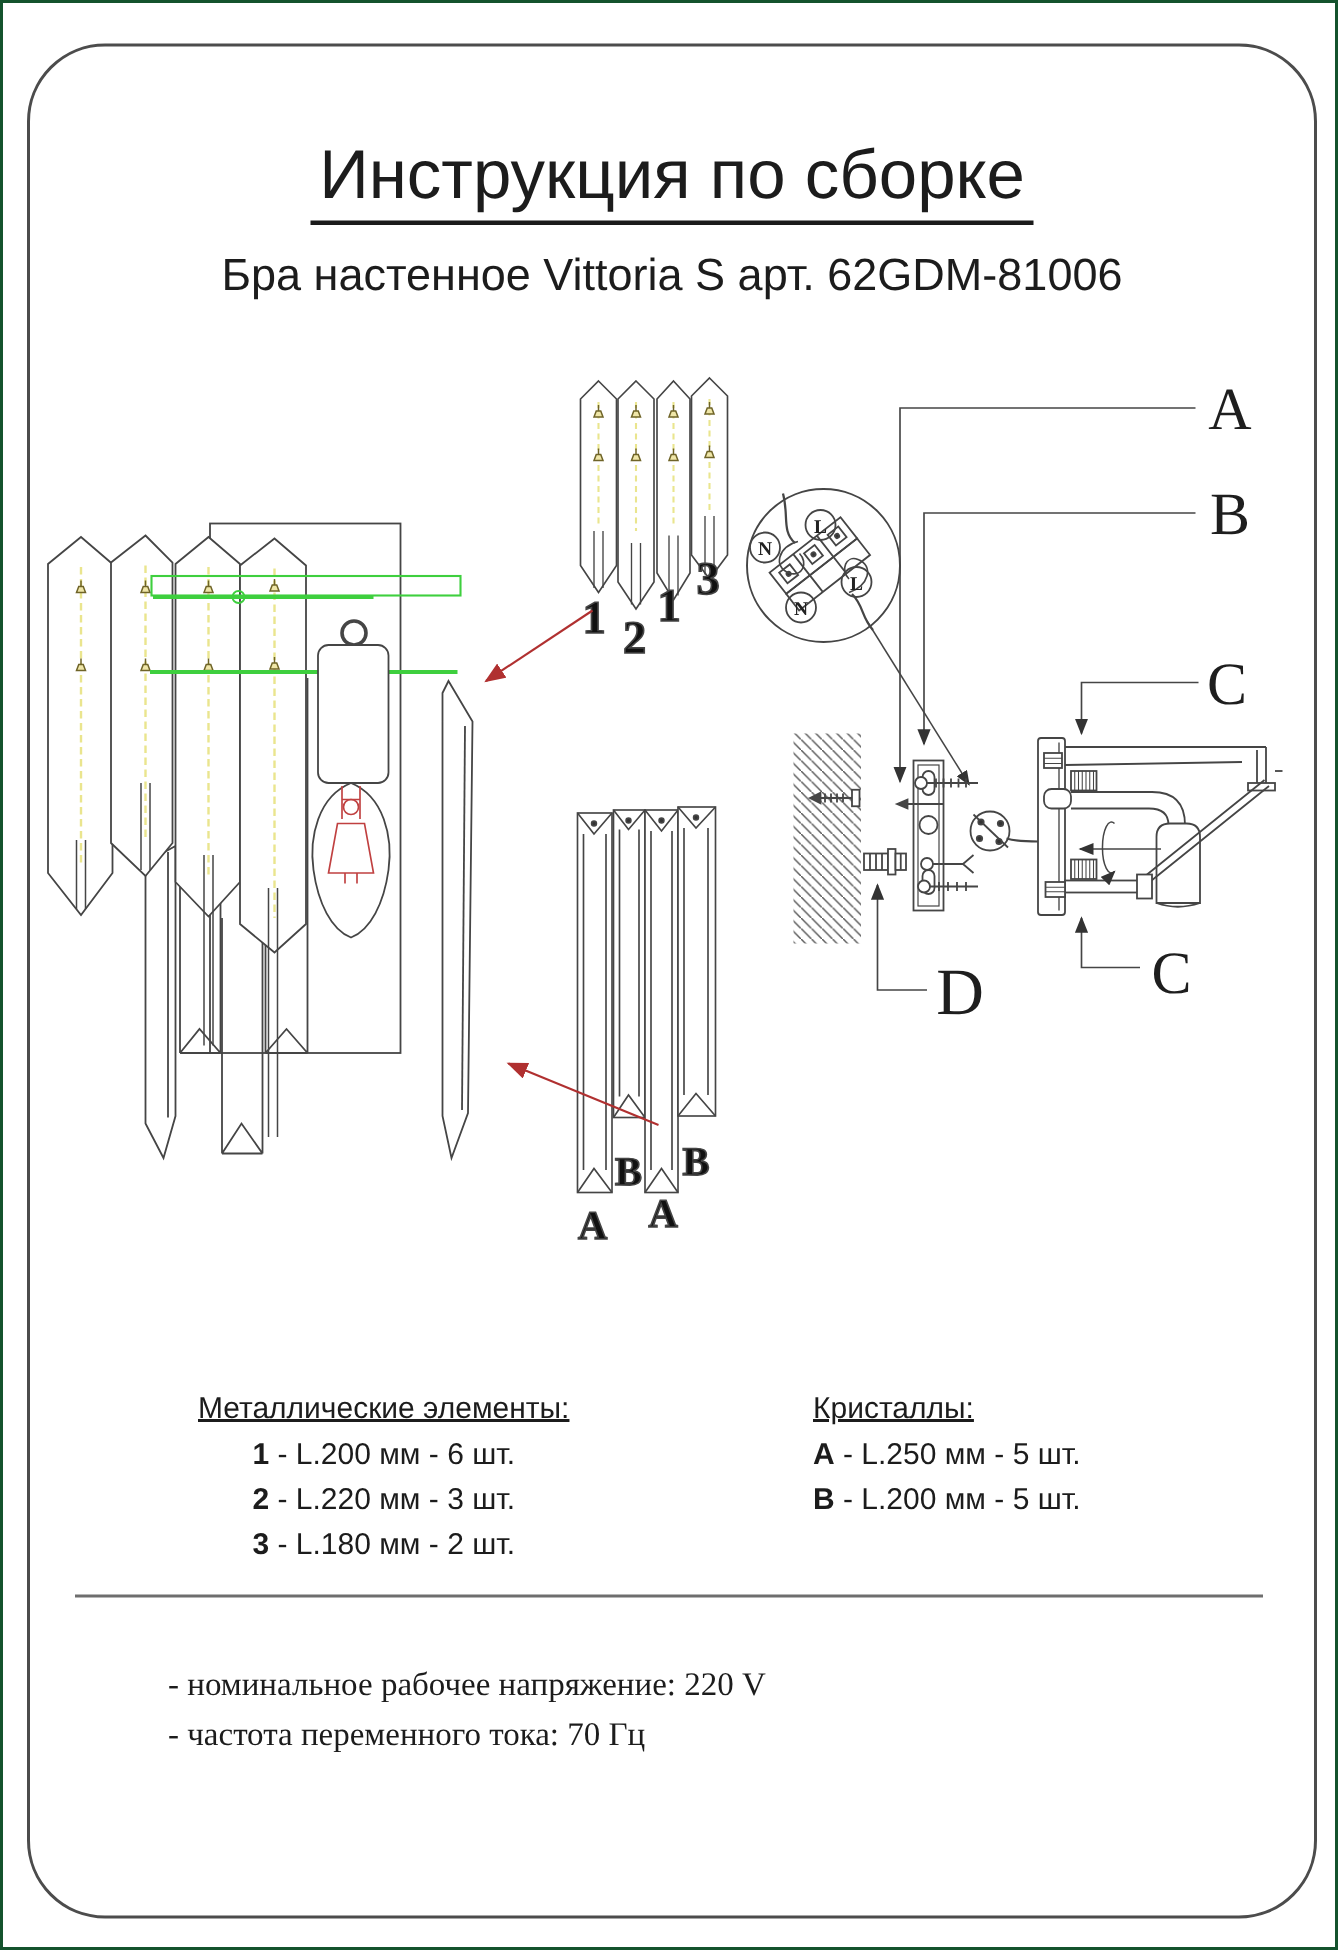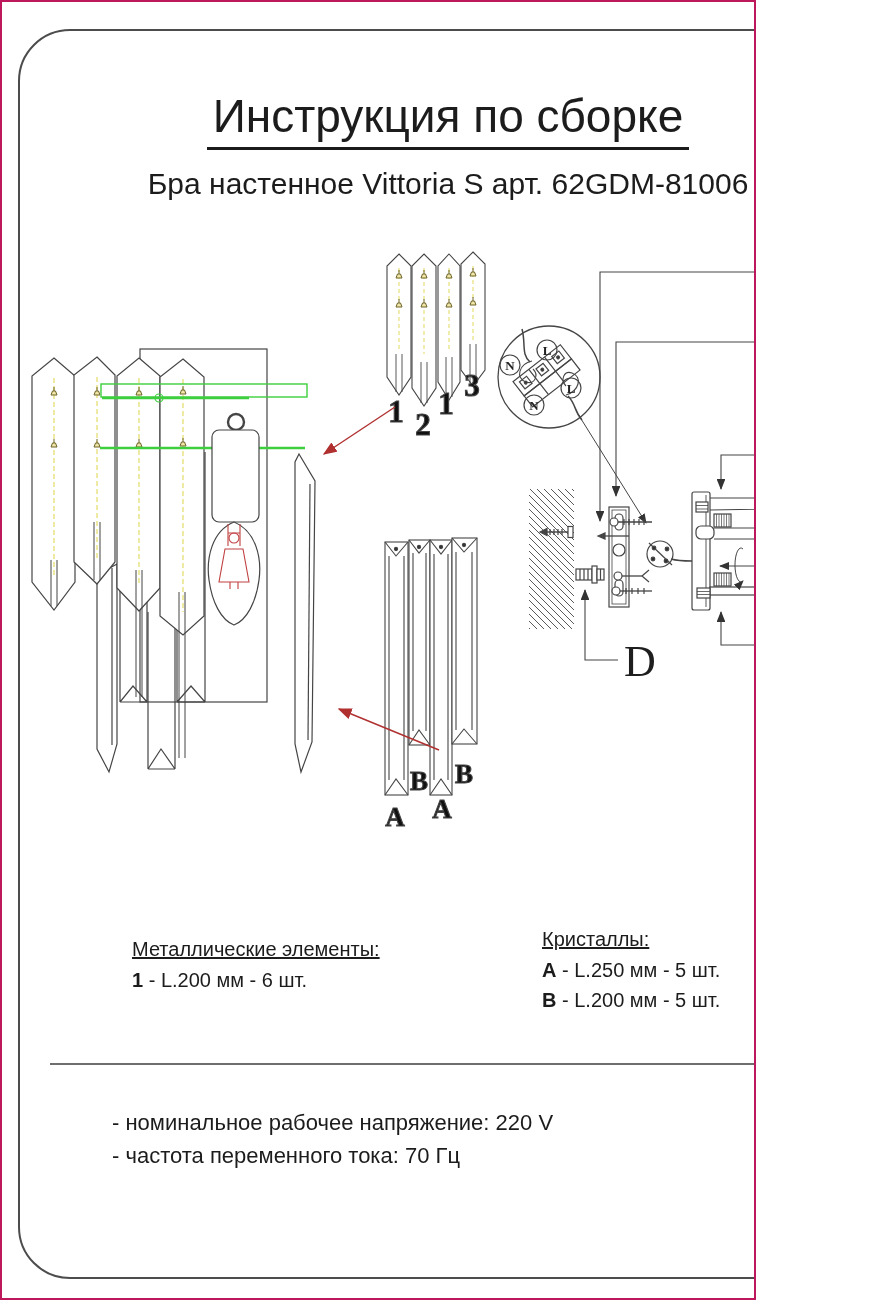--- a/index.html
+++ b/index.html
@@ -1,46 +1,46 @@
 <!DOCTYPE html>
 <html><head>
 <meta charset="utf-8">
 <style>
   html,body{margin:0;padding:0;background:#fff;}
   #page{
-    position:relative;width:756px;height:1300px;background:#fff;
+    position:relative;width:892px;height:1300px;background:#fff;
     font-family:"Liberation Sans",sans-serif;color:#1c1c1c;overflow:hidden;
-    box-sizing:border-box;border:2px solid #be185d;
+    box-sizing:border-box;border:2px solid #14532d;
   }
   #inner-frame{
     position:absolute;left:16px;top:27px;width:856px;height:1246px;
     border:2px solid #4c4c4c;border-radius:52px;
   }
   .title{
     position:absolute;left:0;top:56px;width:892px;text-align:center;
     font-size:46px;font-weight:400;letter-spacing:0px;
   }
   .title span{display:inline-block;border-bottom:3px solid #1b1b1b;padding:0 6px 4px 6px;}
   .subtitle{
     position:absolute;left:0;top:140px;width:892px;text-align:center;
     font-size:30px;font-weight:400;
   }
   svg text{user-select:none;}
   .callout{font-family:"Liberation Serif",serif;font-size:40px;fill:#1e1e1e;text-anchor:middle;}
   .numlbl{font-family:"Liberation Serif",serif;font-size:31px;font-weight:bold;fill:#111;text-anchor:middle;}
   .ablbl{font-family:"Liberation Serif",serif;font-size:27px;font-weight:bold;fill:#111;text-anchor:middle;}
   .nllbl{font-family:"Liberation Serif",serif;font-size:13px;font-weight:bold;fill:#222;text-anchor:middle;}
   .lists{position:absolute;left:0;top:922px;width:892px;font-size:20px;}
-  .col-metal{position:absolute;left:130px;top:14px;}
+  .col-metal{position:absolute;left:130px;top:4px;}
   .col-crystal{position:absolute;left:540px;top:4px;}
   .list-heading{text-decoration:underline;margin-bottom:8px;}
-  .list-item{margin-top:7px;}
+  .list-item{margin-top:7px;text-align:center;}
   .list-item b{font-weight:bold;}
   .divider{position:absolute;left:48px;top:1061px;width:792px;height:2px;background:#6e6e6e;}
-  .specs{position:absolute;left:110px;top:1104px;font-size:22px;line-height:33px;}
+  .specs{position:absolute;left:110px;top:1104px;font-size:22px;line-height:33px;font-family:Liberation Serif, serif;}
 </style>
 </head>
 <body>
 
 <div id="page">
   <div id="inner-frame"></div>
 
   <h1 class="title"><span>Инструкция по сборке</span></h1>
   <h2 class="subtitle">Бра настенное Vittoria S арт. 62GDM-81006</h2>
 
@@ -307,20 +307,22 @@
     <text class="callout" x="818" y="164">B</text>
     <text class="callout" x="816" y="277">C</text>
     <text class="callout" x="779" y="470">C</text>
     <text class="callout" x="638" y="484" style="font-size:44px">D</text>
   </svg>
 
   <div class="lists">
     <div class="col-metal">
       <div class="list-heading">Металлические элементы:</div>
       <div class="list-item"><b>1</b><span> - L.200 мм - 6 шт.</span></div>
+      <div class="list-item"><b>2</b><span> - L.220 мм - 3 шт.</span></div>
+      <div class="list-item"><b>3</b><span> - L.180 мм - 2 шт.</span></div>
     </div>
     <div class="col-crystal">
       <div class="list-heading">Кристаллы:</div>
       <div class="list-item"><b>A</b><span> - L.250 мм - 5 шт.</span></div>
       <div class="list-item"><b>B</b><span> - L.200 мм - 5 шт.</span></div>
     </div>
   </div>
 
   <div class="divider"></div>
 

